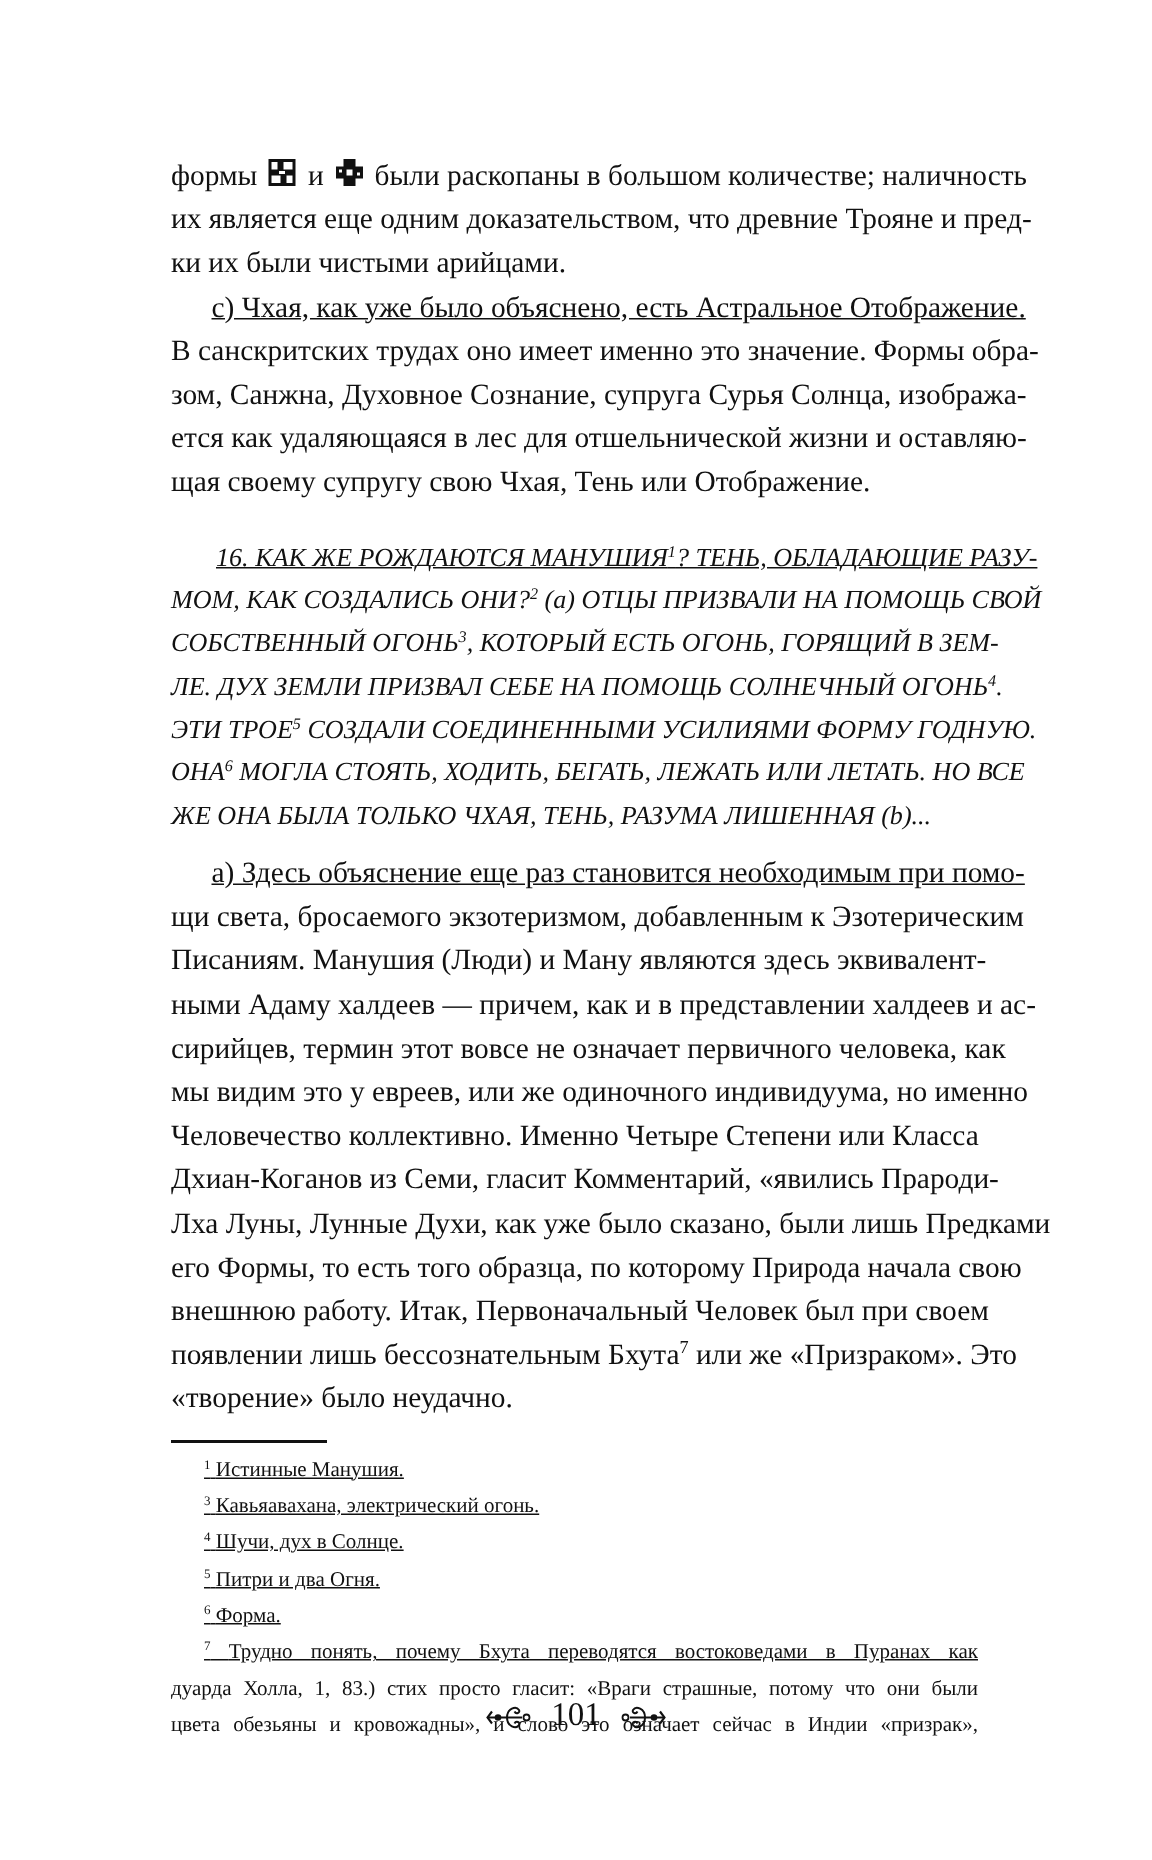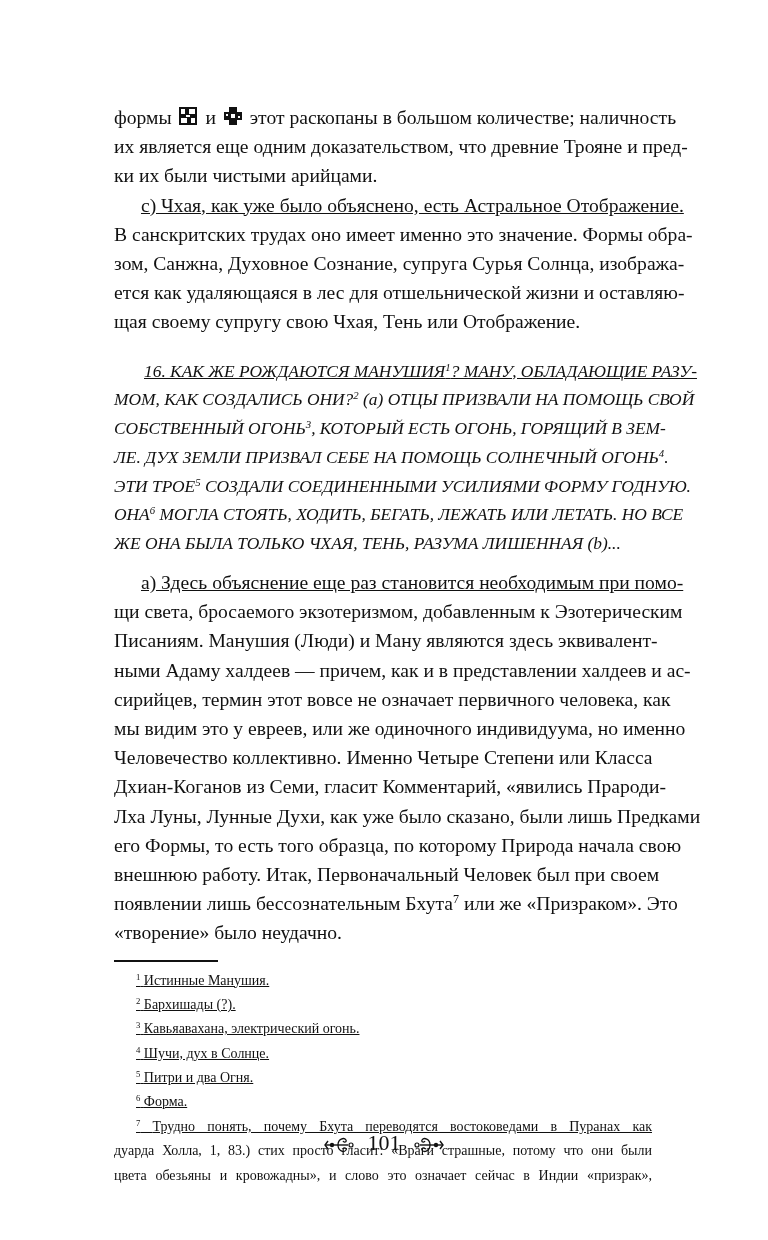--- a/index.html
+++ b/index.html
@@ -47,38 +47,38 @@
         <rect x="8" y="9" width="4" height="2" fill="#fff"></rect>
       </svg>
       <span>и</span>
       <svg class="glyph" width="20" height="20" viewBox="0 0 20 20">
         <rect x="6" y="1" width="8" height="18" fill="#111"></rect>
         <rect x="1" y="6" width="18" height="8" fill="#111"></rect>
         <rect x="8" y="8" width="4" height="4" fill="#fff"></rect>
         <rect x="3" y="8" width="2" height="2" fill="#fff"></rect>
         <rect x="15" y="10" width="2" height="2" fill="#fff"></rect>
       </svg>
-      <span>этот раскопаны в большом количестве; наличность</span>
+      <span>были раскопаны в большом количестве; наличность</span>
     </span>
     <span class="line">их является еще одним доказательством, что древние Трояне и пред-</span>
     <span class="line last">ки их были чистыми арийцами.</span>
   </div>
 
   <div>
     <span class="line indent">с) Чхая, как уже было объяснено, есть Астральное Отображение.</span>
     <span class="line">В санскритских трудах оно имеет именно это значение. Формы обра-</span>
     <span class="line">зом, Санжна, Духовное Сознание, супруга Сурья Солнца, изобража-</span>
     <span class="line">ется как удаляющаяся в лес для отшельнической жизни и оставляю-</span>
     <span class="line last">щая своему супругу свою Чхая, Тень или Отображение.</span>
   </div>
 
   <div class="gap-a"></div>
 
   <div class="caps">
-    <span class="line indent"><span>16. КАК ЖЕ РОЖДАЮТСЯ МАНУШИЯ</span><sup>1</sup><span>? МАНУ, ОБЛАДАЮЩИЕ РАЗУ-</span></span>
+    <span class="line indent"><span>16. КАК ЖЕ РОЖДАЮТСЯ МАНУШИЯ</span><sup>1</sup><span>? ТЕНЬ, ОБЛАДАЮЩИЕ РАЗУ-</span></span>
     <span class="line"><span>МОМ, КАК СОЗДАЛИСЬ ОНИ?</span><sup>2</sup><span> (а) ОТЦЫ ПРИЗВАЛИ НА ПОМОЩЬ СВОЙ</span></span>
     <span class="line"><span>СОБСТВЕННЫЙ ОГОНЬ</span><sup>3</sup><span>, КОТОРЫЙ ЕСТЬ ОГОНЬ, ГОРЯЩИЙ В ЗЕМ-</span></span>
     <span class="line"><span>ЛЕ. ДУХ ЗЕМЛИ ПРИЗВАЛ СЕБЕ НА ПОМОЩЬ СОЛНЕЧНЫЙ ОГОНЬ</span><sup>4</sup><span>.</span></span>
     <span class="line"><span>ЭТИ ТРОЕ</span><sup>5</sup><span> СОЗДАЛИ СОЕДИНЕННЫМИ УСИЛИЯМИ ФОРМУ ГОДНУЮ.</span></span>
     <span class="line"><span>ОНА</span><sup>6</sup><span> МОГЛА СТОЯТЬ, ХОДИТЬ, БЕГАТЬ, ЛЕЖАТЬ ИЛИ ЛЕТАТЬ. НО ВСЕ</span></span>
     <span class="line last"><span>ЖЕ ОНА БЫЛА ТОЛЬКО ЧХАЯ, ТЕНЬ, РАЗУМА ЛИШЕННАЯ (b)...</span></span>
   </div>
 
   <div class="gap-b"></div>
 
@@ -95,21 +95,20 @@
     <span class="line">его Формы, то есть того образца, по которому Природа начала свою</span>
     <span class="line">внешнюю работу. Итак, Первоначальный Человек был при своем</span>
     <span class="line"><span>появлении лишь бессознательным Бхута</span><sup>7</sup><span> или же «Призраком». Это</span></span>
     <span class="line last">«творение» было неудачно.</span>
   </div>
 
   <div class="rule"></div>
 
   <div class="fn">
     <span class="line indent last"><sup>1</sup> <span>Истинные Манушия.</span></span>
-    <span class="line indent last"><sup>2</sup> <span>Бархишады (?).</span></span>
     <span class="line indent last"><sup>3</sup> <span>Кавьяавахана, электрический огонь.</span></span>
     <span class="line indent last"><sup>4</sup> <span>Шучи, дух в Солнце.</span></span>
     <span class="line indent last"><sup>5</sup> <span>Питри и два Огня.</span></span>
     <span class="line indent last"><sup>6</sup> <span>Форма.</span></span>
     <span class="line indent"><sup>7</sup> <span>Трудно понять, почему Бхута переводятся востоковедами в Пуранах как</span></span>
     <span class="line">дуарда Холла, 1, 83.) стих просто гласит: «Враги страшные, потому что они были</span>
     <span class="line">цвета обезьяны и кровожадны», и слово это означает сейчас в Индии «призрак»,</span>
 
   </div>
 </div>

